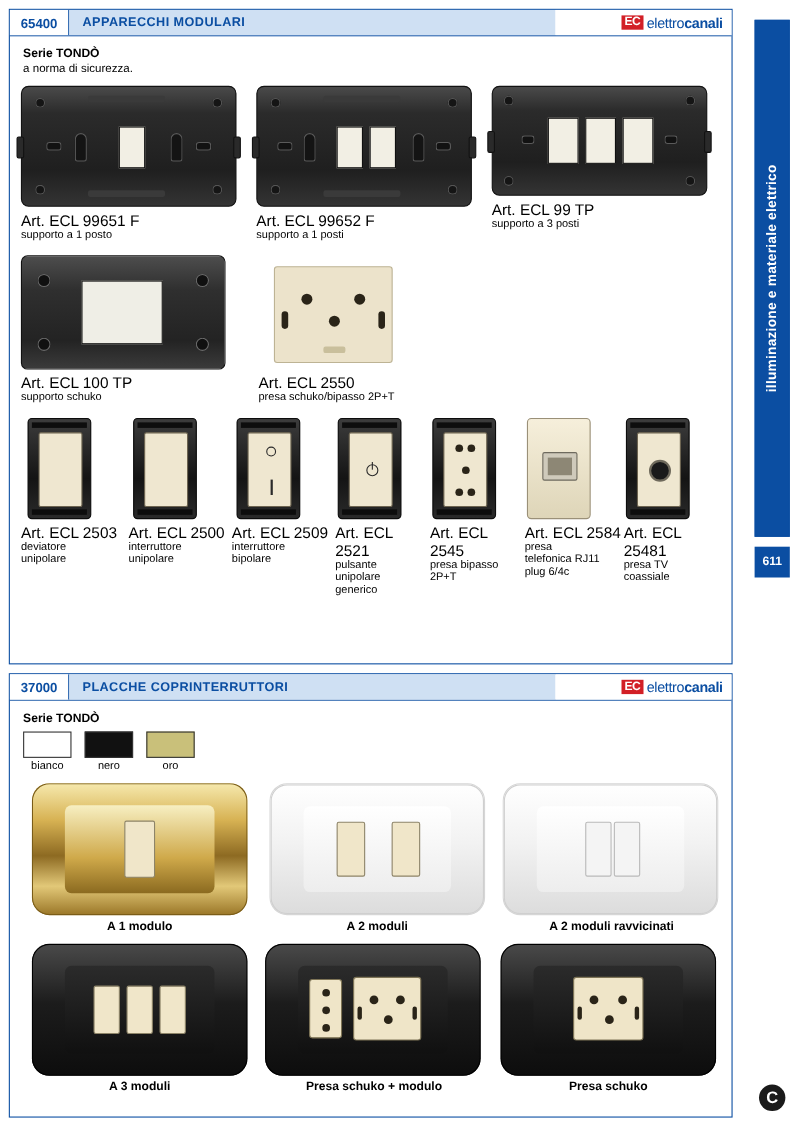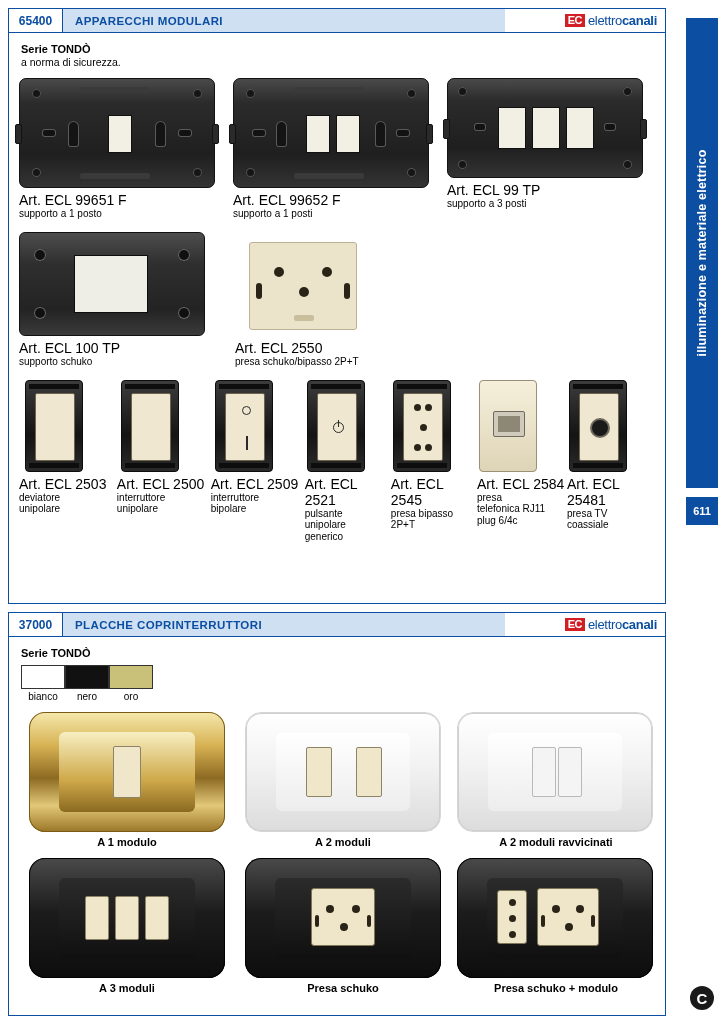--- a/index.html
+++ b/index.html
@@ -242,21 +242,21 @@
     border-radius: 2px;
   }
   .mod .tab {
     position: absolute;
     left: 3px; right: 3px;
     height: 5px;
     background: #0d0d0d;
   }
 
   
-  .swatches { display: flex; gap: 0; margin: 6px 0 4px 2px; }
+  .swatches { display: flex; gap: 12px; margin: 6px 0 4px 2px; }
   .sw { width: 44px; text-align: center; }
   .sw .box { width: 44px; height: 24px; border: 1px solid #333; }
   .sw .lbl { font-size: 10px; margin-top: 2px; }
 
   .pcap { text-align: center; font-size: 11px; font-weight: bold; margin-top: 4px; }
 
   .plaque {
     position: relative;
     width: 196px; height: 120px;
     border-radius: 16px;
@@ -575,51 +575,51 @@
       <div class="row" style="margin-top:10px;justify-content:space-between;">
         <div class="cell" style="width:216px;">
           <div class="plaque p-black" style="margin-left:10px;">
             <div class="inner"></div>
             <div class="key" style="left:56px;top:38px;width:24px;height:44px;"></div>
             <div class="key" style="left:86px;top:38px;width:24px;height:44px;"></div>
             <div class="key" style="left:116px;top:38px;width:24px;height:44px;"></div>
           </div>
           <div class="pcap" style="width:216px;">A 3 moduli</div>
         </div>
+        <div class="cell" style="width:210px;">
+          <div class="plaque p-black" style="margin-left:6px;">
+            <div class="inner"></div>
+            <div class="sock-face" style="left:40px;top:32px;width:30px;height:54px;">
+              <div class="sock-hole rnd" style="left:11px;top:8px;width:7px;height:7px;"></div>
+              <div class="sock-hole rnd" style="left:11px;top:24px;width:7px;height:7px;"></div>
+              <div class="sock-hole rnd" style="left:11px;top:40px;width:7px;height:7px;"></div>
+            </div>
+            <div class="sock-face" style="left:80px;top:30px;width:62px;height:58px;">
+              <div class="sock-hole rnd" style="left:14px;top:16px;width:8px;height:8px;"></div>
+              <div class="sock-hole rnd" style="right:14px;top:16px;width:8px;height:8px;"></div>
+              <div class="sock-hole rnd" style="left:27px;top:34px;width:8px;height:8px;"></div>
+              <div class="sock-hole" style="left:3px;top:26px;width:4px;height:12px;"></div>
+              <div class="sock-hole" style="right:3px;top:26px;width:4px;height:12px;"></div>
+            </div>
+          </div>
+          <div class="pcap" style="width:210px;">Presa schuko + modulo</div>
+        </div>
         <div class="cell" style="width:216px;">
           <div class="plaque p-black" style="margin-left:10px;">
             <div class="inner"></div>
             <div class="sock-face" style="left:66px;top:30px;width:64px;height:58px;">
               <div class="sock-hole rnd" style="left:14px;top:16px;width:8px;height:8px;"></div>
               <div class="sock-hole rnd" style="right:14px;top:16px;width:8px;height:8px;"></div>
               <div class="sock-hole rnd" style="left:28px;top:34px;width:8px;height:8px;"></div>
               <div class="sock-hole" style="left:3px;top:26px;width:4px;height:12px;"></div>
               <div class="sock-hole" style="right:3px;top:26px;width:4px;height:12px;"></div>
             </div>
           </div>
           <div class="pcap" style="width:216px;">Presa schuko</div>
         </div>
-        <div class="cell" style="width:210px;">
-          <div class="plaque p-black" style="margin-left:6px;">
-            <div class="inner"></div>
-            <div class="sock-face" style="left:40px;top:32px;width:30px;height:54px;">
-              <div class="sock-hole rnd" style="left:11px;top:8px;width:7px;height:7px;"></div>
-              <div class="sock-hole rnd" style="left:11px;top:24px;width:7px;height:7px;"></div>
-              <div class="sock-hole rnd" style="left:11px;top:40px;width:7px;height:7px;"></div>
-            </div>
-            <div class="sock-face" style="left:80px;top:30px;width:62px;height:58px;">
-              <div class="sock-hole rnd" style="left:14px;top:16px;width:8px;height:8px;"></div>
-              <div class="sock-hole rnd" style="right:14px;top:16px;width:8px;height:8px;"></div>
-              <div class="sock-hole rnd" style="left:27px;top:34px;width:8px;height:8px;"></div>
-              <div class="sock-hole" style="left:3px;top:26px;width:4px;height:12px;"></div>
-              <div class="sock-hole" style="right:3px;top:26px;width:4px;height:12px;"></div>
-            </div>
-          </div>
-          <div class="pcap" style="width:210px;">Presa schuko + modulo</div>
-        </div>
       </div>
     </div>
   </div>
 
   <div class="side-tab">
     <div class="side-tab-bar">
       <span class="side-tab-text">illuminazione e materiale elettrico</span>
     </div>
     <div class="side-page-num">611</div>
     <div class="side-logo">C</div>

